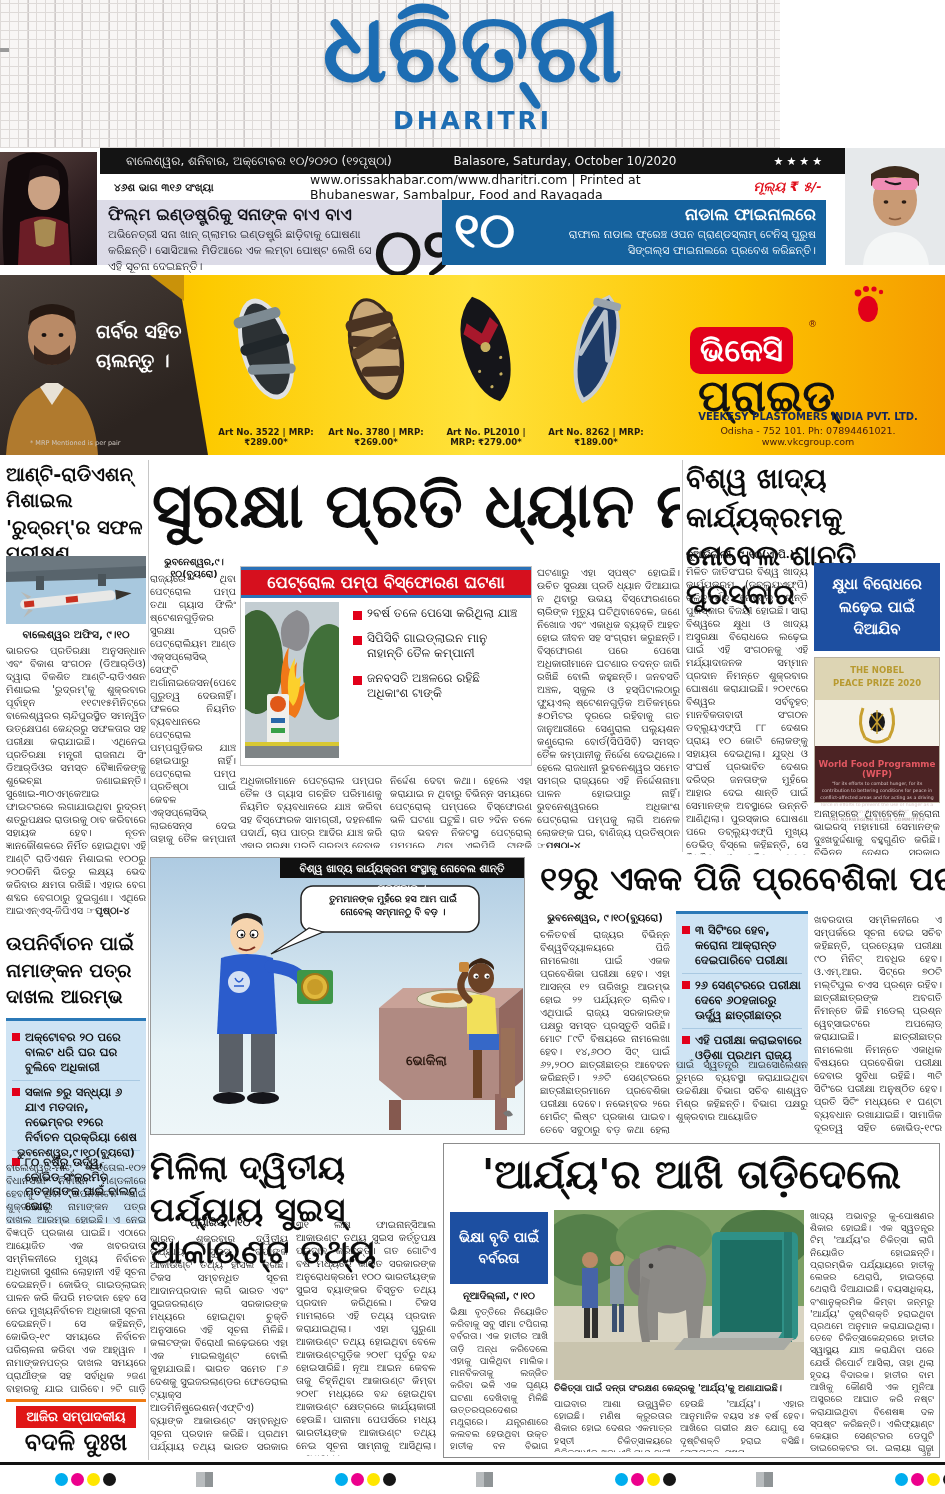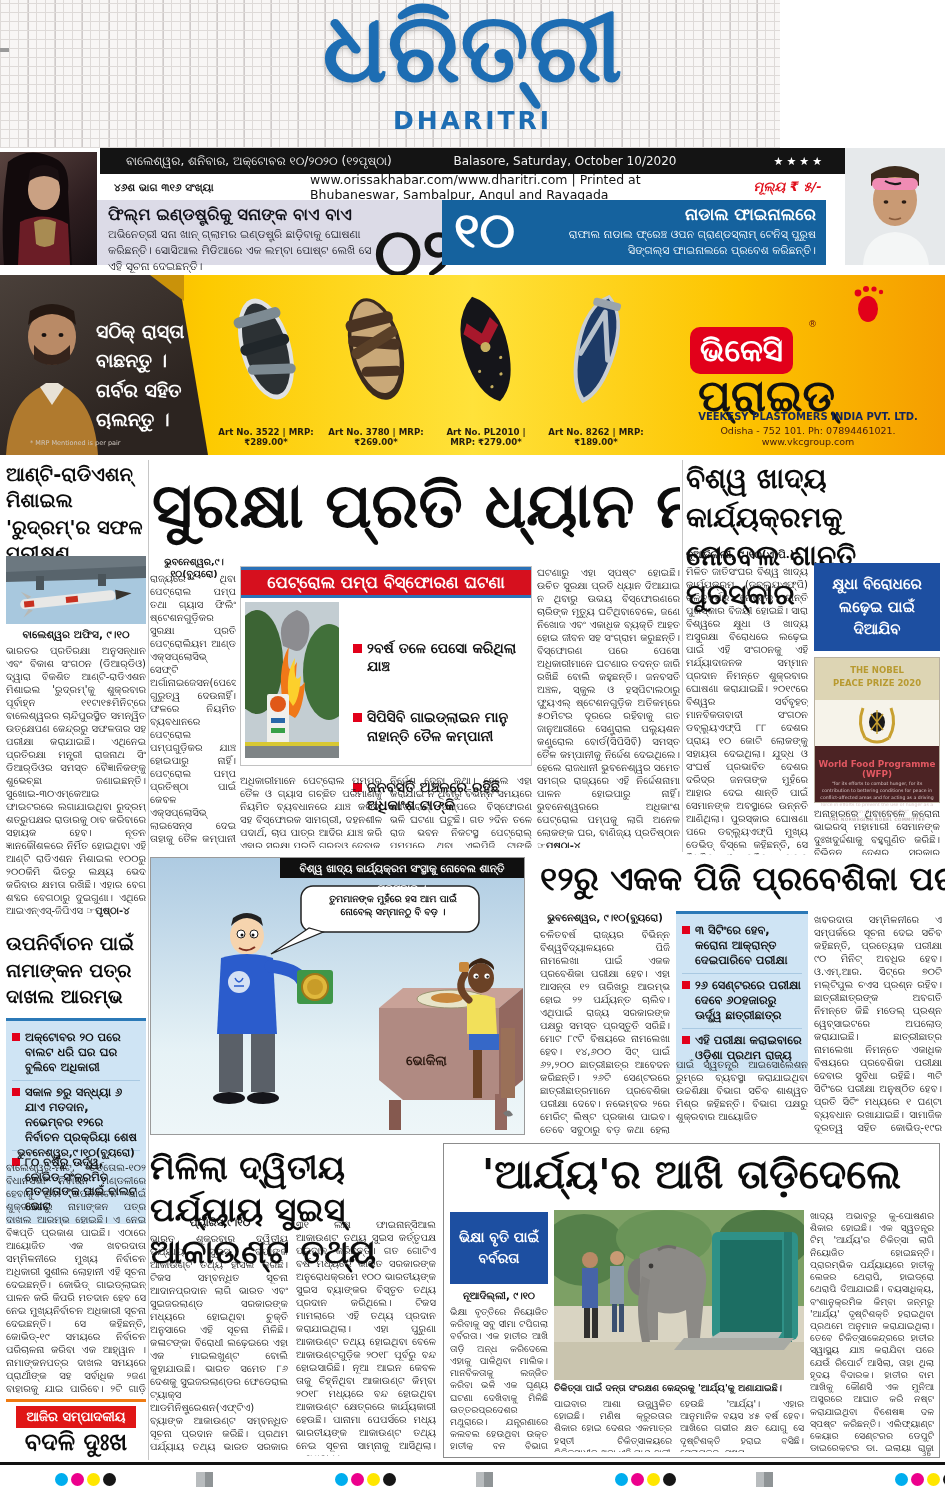--- a/index.html
+++ b/index.html
@@ -72,21 +72,21 @@
   .bulletbox .bi { position:relative; padding:4px 0 5px 13px; font-size:11.5px; font-weight:bold; line-height:1.3; color:#101010; }
   .bulletbox .bi + .bi { border-top:1px solid #a9c9e2; }
   .bulletbox .bi::before { content:""; position:absolute; left:0; top:7px; width:8px; height:8px; background:#e2001a; }
   .kickerbox { background:#1d4fa1; color:#fff; font-weight:bold; text-align:center; display:flex; align-items:center; justify-content:center; line-height:1.5; }
 
   
   .petrol { left:240px; top:566px; width:292px; height:200px; border:1px solid #c2c2c2; background:#fff; }
   .petrol-head { border-top:3px solid #2b72b8; border-bottom:3px solid #2b72b8; background:#d6101e; color:#fff; font-weight:bold; font-size:16.5px; text-align:center; padding:3px 0; }
   .petrol-body { display:flex; }
   .petrol-bullets { flex:1; padding:8px 8px 0 10px; }
-  .petrol-bullets .pb { position:relative; padding-left:14px; font-size:14px; font-weight:bold; line-height:1.3; margin-bottom:9px; color:#101010;margin-top:33px; }
+  .petrol-bullets .pb { position:relative; padding-left:14px; font-size:12px; font-weight:normal; line-height:1.3; margin-bottom:9px; color:#101010; }
   .petrol-bullets .pb::before { content:""; position:absolute; left:0; top:5px; width:9px; height:9px; background:#e2001a; }
 
   
   .wfp { left:814px; top:657px; width:126px; height:146px; border:1px solid #b8b0a0; }
   .wfp-top { height:42px; background:#ddd5b4; text-align:center; padding-top:6px; font-size:8.5px; font-weight:bold; color:#b89a30; line-height:1.5; }
   .wfp-mid { height:46px; background:#f6f3ea; display:flex; align-items:center; justify-content:center; }
   .wfp-bot { height:56px; background:#4c2324; text-align:center; padding-top:13px; }
   .wfp-bot .t { font-size:8.8px; font-weight:bold; color:#e25862; }
   .wfp-bot .q { font-size:4.6px; color:#d8c6c6; line-height:1.5; padding:2px 4px 0; }
   .wfp-bot .c { font-size:4.4px; color:#a08888; margin-top:2px; letter-spacing:.5px; }
@@ -122,21 +122,21 @@
     <div class="abs logo-latin">DHARITRI</div>
   </div>
 
   <div class="abs datebar">
     <span class="od">ବାଲେଶ୍ୱର, ଶନିବାର, ଅକ୍ଟୋବର ୧୦/୨୦୨୦ (୧୨ପୃଷ୍ଠା)</span>
     <span class="en">Balasore, Saturday, October 10/2020</span>
     <span class="stars">★★★★</span>
   </div>
   <div class="abs infobar">
     <span class="vol">୪୬ଶ ଭାଗ ୩୧୬ ସଂଖ୍ୟା</span>
-    <span class="web">www.orissakhabar.com/www.dharitri.com | Printed at Bhubaneswar, Sambalpur, Angul and Rayagada</span>
+    <span class="web">www.orissakhabar.com/www.dharitri.com | Printed at Bhubaneswar, Sambalpur, Food and Rayagada</span>
     <span class="price">ମୂଲ୍ୟ ₹ ୫/-</span>
   </div>
 
   <div class="abs photo-woman">
     <svg width="97" height="113" viewBox="0 0 97 113">
       <path d="M8 10 Q30 -8 58 8 Q70 16 68 40 L72 113 L4 113 Q0 60 8 10" fill="#120a0c"></path>
       <ellipse cx="44" cy="38" rx="16" ry="20" fill="#caa183"></ellipse>
       <path d="M28 30 Q44 18 60 30 L58 18 Q44 8 30 18 Z" fill="#1a1012"></path>
       <path d="M20 70 Q44 58 68 72 L70 113 L18 113 Z" fill="#6b1d26"></path>
       <path d="M34 70 Q44 64 56 70 L54 92 Q44 98 36 92 Z" fill="#a88b52"></path>
@@ -178,21 +178,20 @@
         <path d="M28 50 Q52 28 76 50 L74 36 Q52 22 30 36 Z" fill="#241812"></path>
         <path d="M34 70 Q52 90 70 70 L70 84 Q52 96 34 84 Z" fill="#35241c"></path>
         <ellipse cx="44" cy="60" rx="2.5" ry="2" fill="#181210"></ellipse>
         <ellipse cx="61" cy="60" rx="2.5" ry="2" fill="#181210"></ellipse>
         <path d="M6 180 Q10 118 52 108 Q94 118 98 180 Z" fill="#b07a2e"></path>
         <path d="M40 112 L52 130 L64 112 L58 108 L46 108 Z" fill="#e8e2d6"></path>
       </svg>
     </div>
     <div class="ad-fold"></div>
     <div class="ad-tagline">
-      <div>ସଠିକ୍ ରାସ୍ତା ବାଛନ୍ତୁ ।</div>
       <div>ଗର୍ବର ସହିତ ଚାଲନ୍ତୁ ।</div>
     </div>
     <div class="ad-mrpnote">* MRP Mentioned is per pair</div>
 
     <div class="ad-product" style="left:214px">
       <svg width="96" height="134" viewBox="0 0 96 134">
         <g transform="rotate(-16 48 64)">
           <ellipse cx="48" cy="64" rx="25" ry="52" fill="#dfe1e3"></ellipse>
           <ellipse cx="48" cy="64" rx="21" ry="47" fill="#2c3134"></ellipse>
           <rect x="24" y="26" width="48" height="11" rx="5" fill="#7d8a92"></rect>

